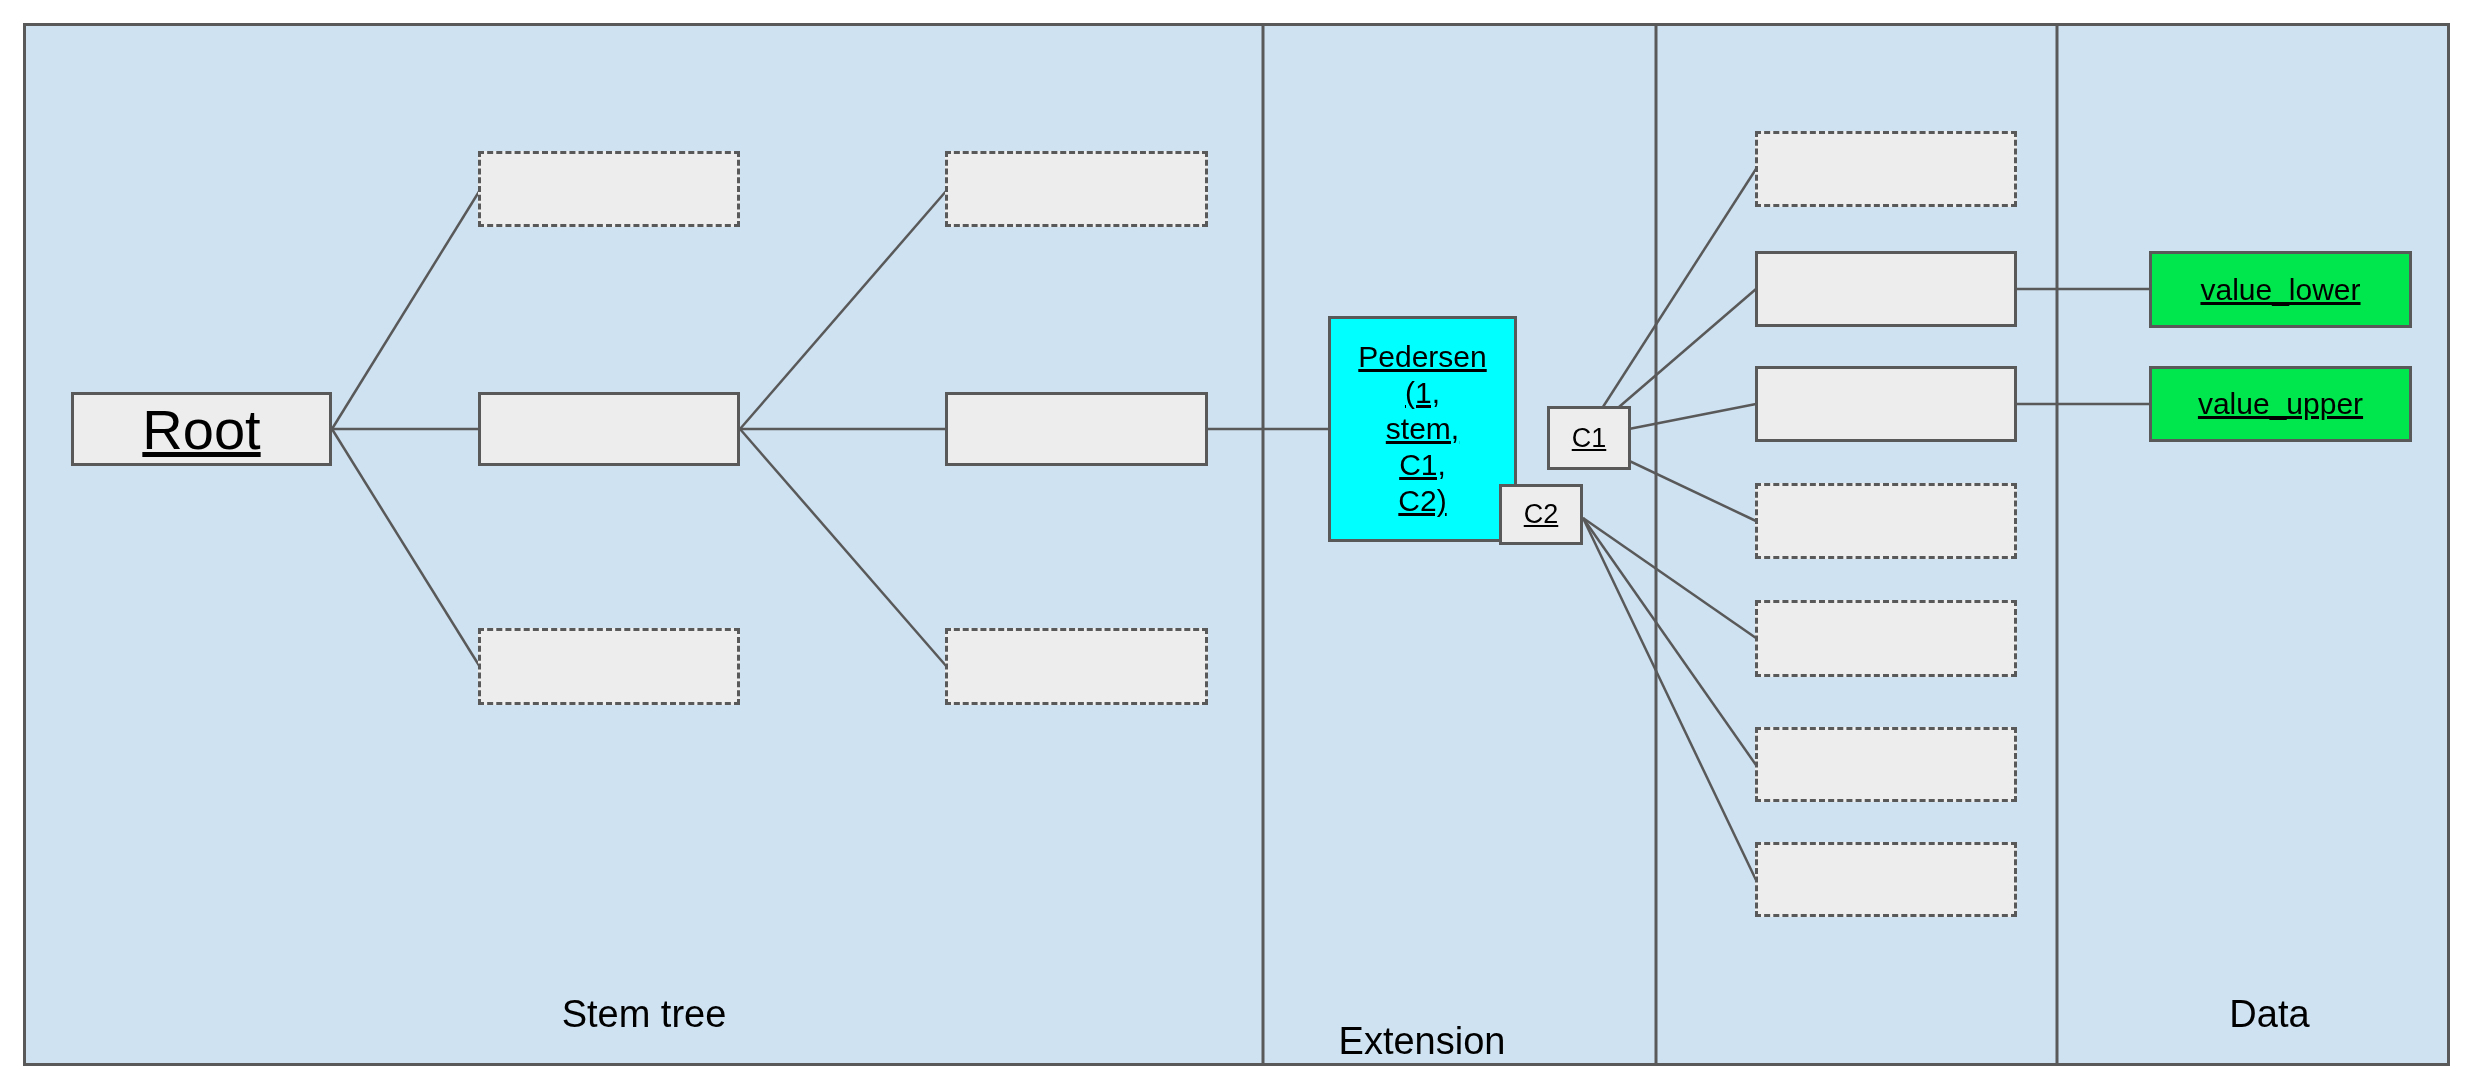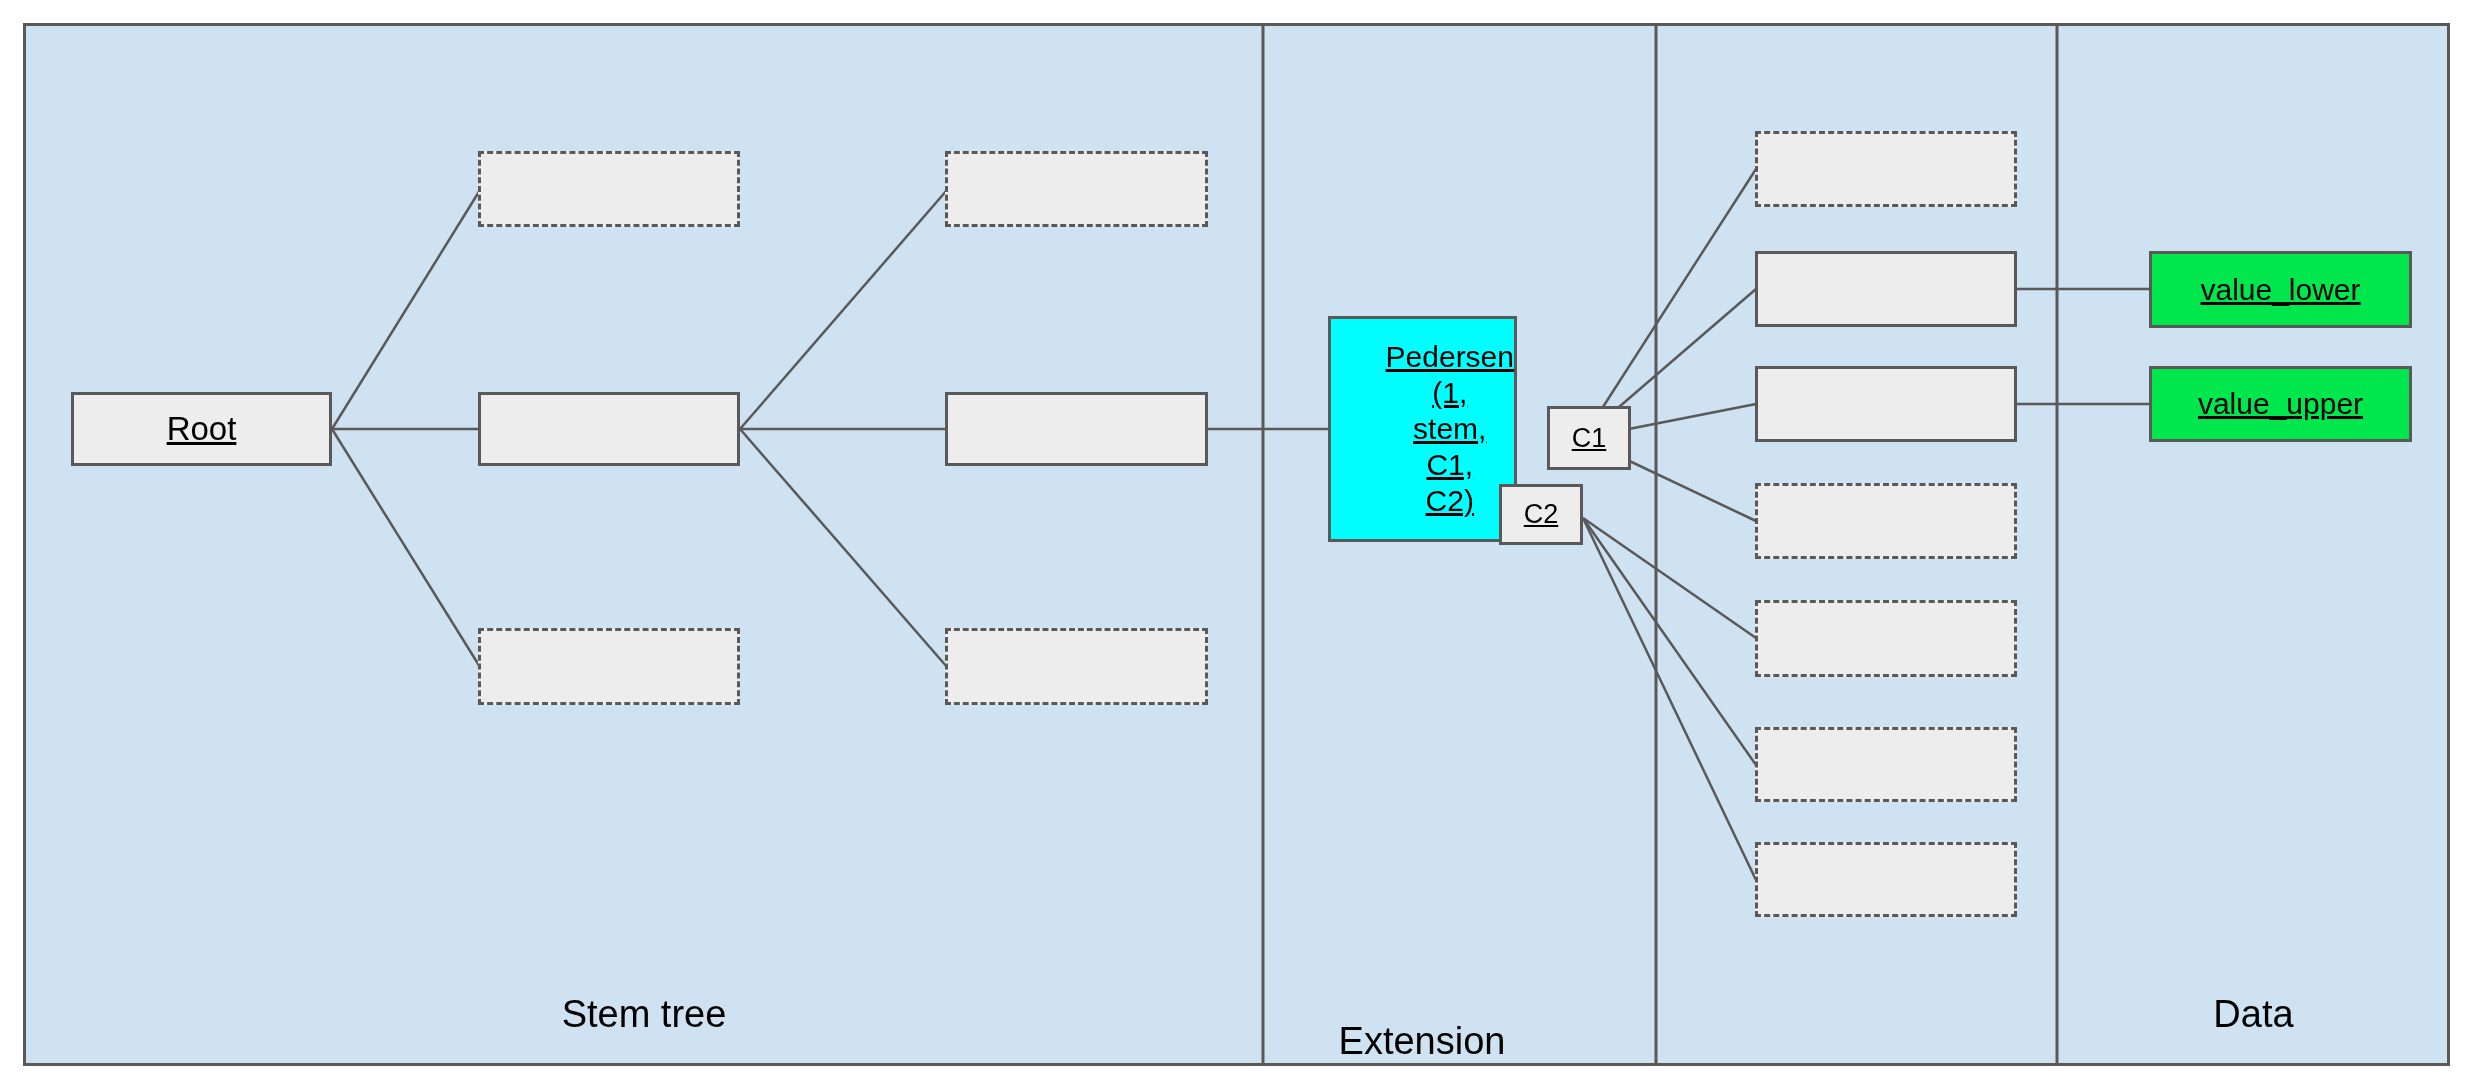--- a/index.html
+++ b/index.html
@@ -20,24 +20,24 @@
   }
   .wires{position:absolute;left:0;top:0;width:2468px;height:1092px;}
   .node{
     position:absolute;box-sizing:border-box;
     background:#ededed;border:3px solid #595959;
     display:flex;align-items:center;justify-content:center;
     text-align:center;
     text-decoration:underline;
   }
   .node.dashed{border-style:dashed;}
-  .node.cyan{background:#00ffff;font-size:30px;line-height:36px;justify-content:flex-end;}
+  .node.cyan{background:#00ffff;font-size:30px;line-height:36px;}
   .node.green{background:#00e64d;font-size:30px;}
   .node.small{font-size:27px;}
-  .root-label{font-size:33px;}
+  .root-label{font-size:56px;}
   .section-label{
     position:absolute;top:992px;height:44px;
     display:flex;align-items:center;justify-content:center;
     font-size:38px;
   }
 </style>
 </head>
 <body>
 
 <div class="canvas">
@@ -116,15 +116,15 @@
 
   <div class="node green" style="left:2149px;top:251px;width:263px;height:77px;">
     <span>value_lower</span>
   </div>
   <div class="node green" style="left:2149px;top:366px;width:263px;height:76px;">
     <span>value_upper</span>
   </div>
 
   <div class="section-label" style="left:24px;width:1240px;">Stem tree</div>
   <div class="section-label" style="left:1263px;width:318px;margin-top:27px;">Extension</div>
-  <div class="section-label" style="left:2057px;width:393px;">Data</div>
+  <div class="section-label" style="left:2057px;width:393px;padding-left:16px;">Data</div>
 
 </div>
 
 </body></html>

